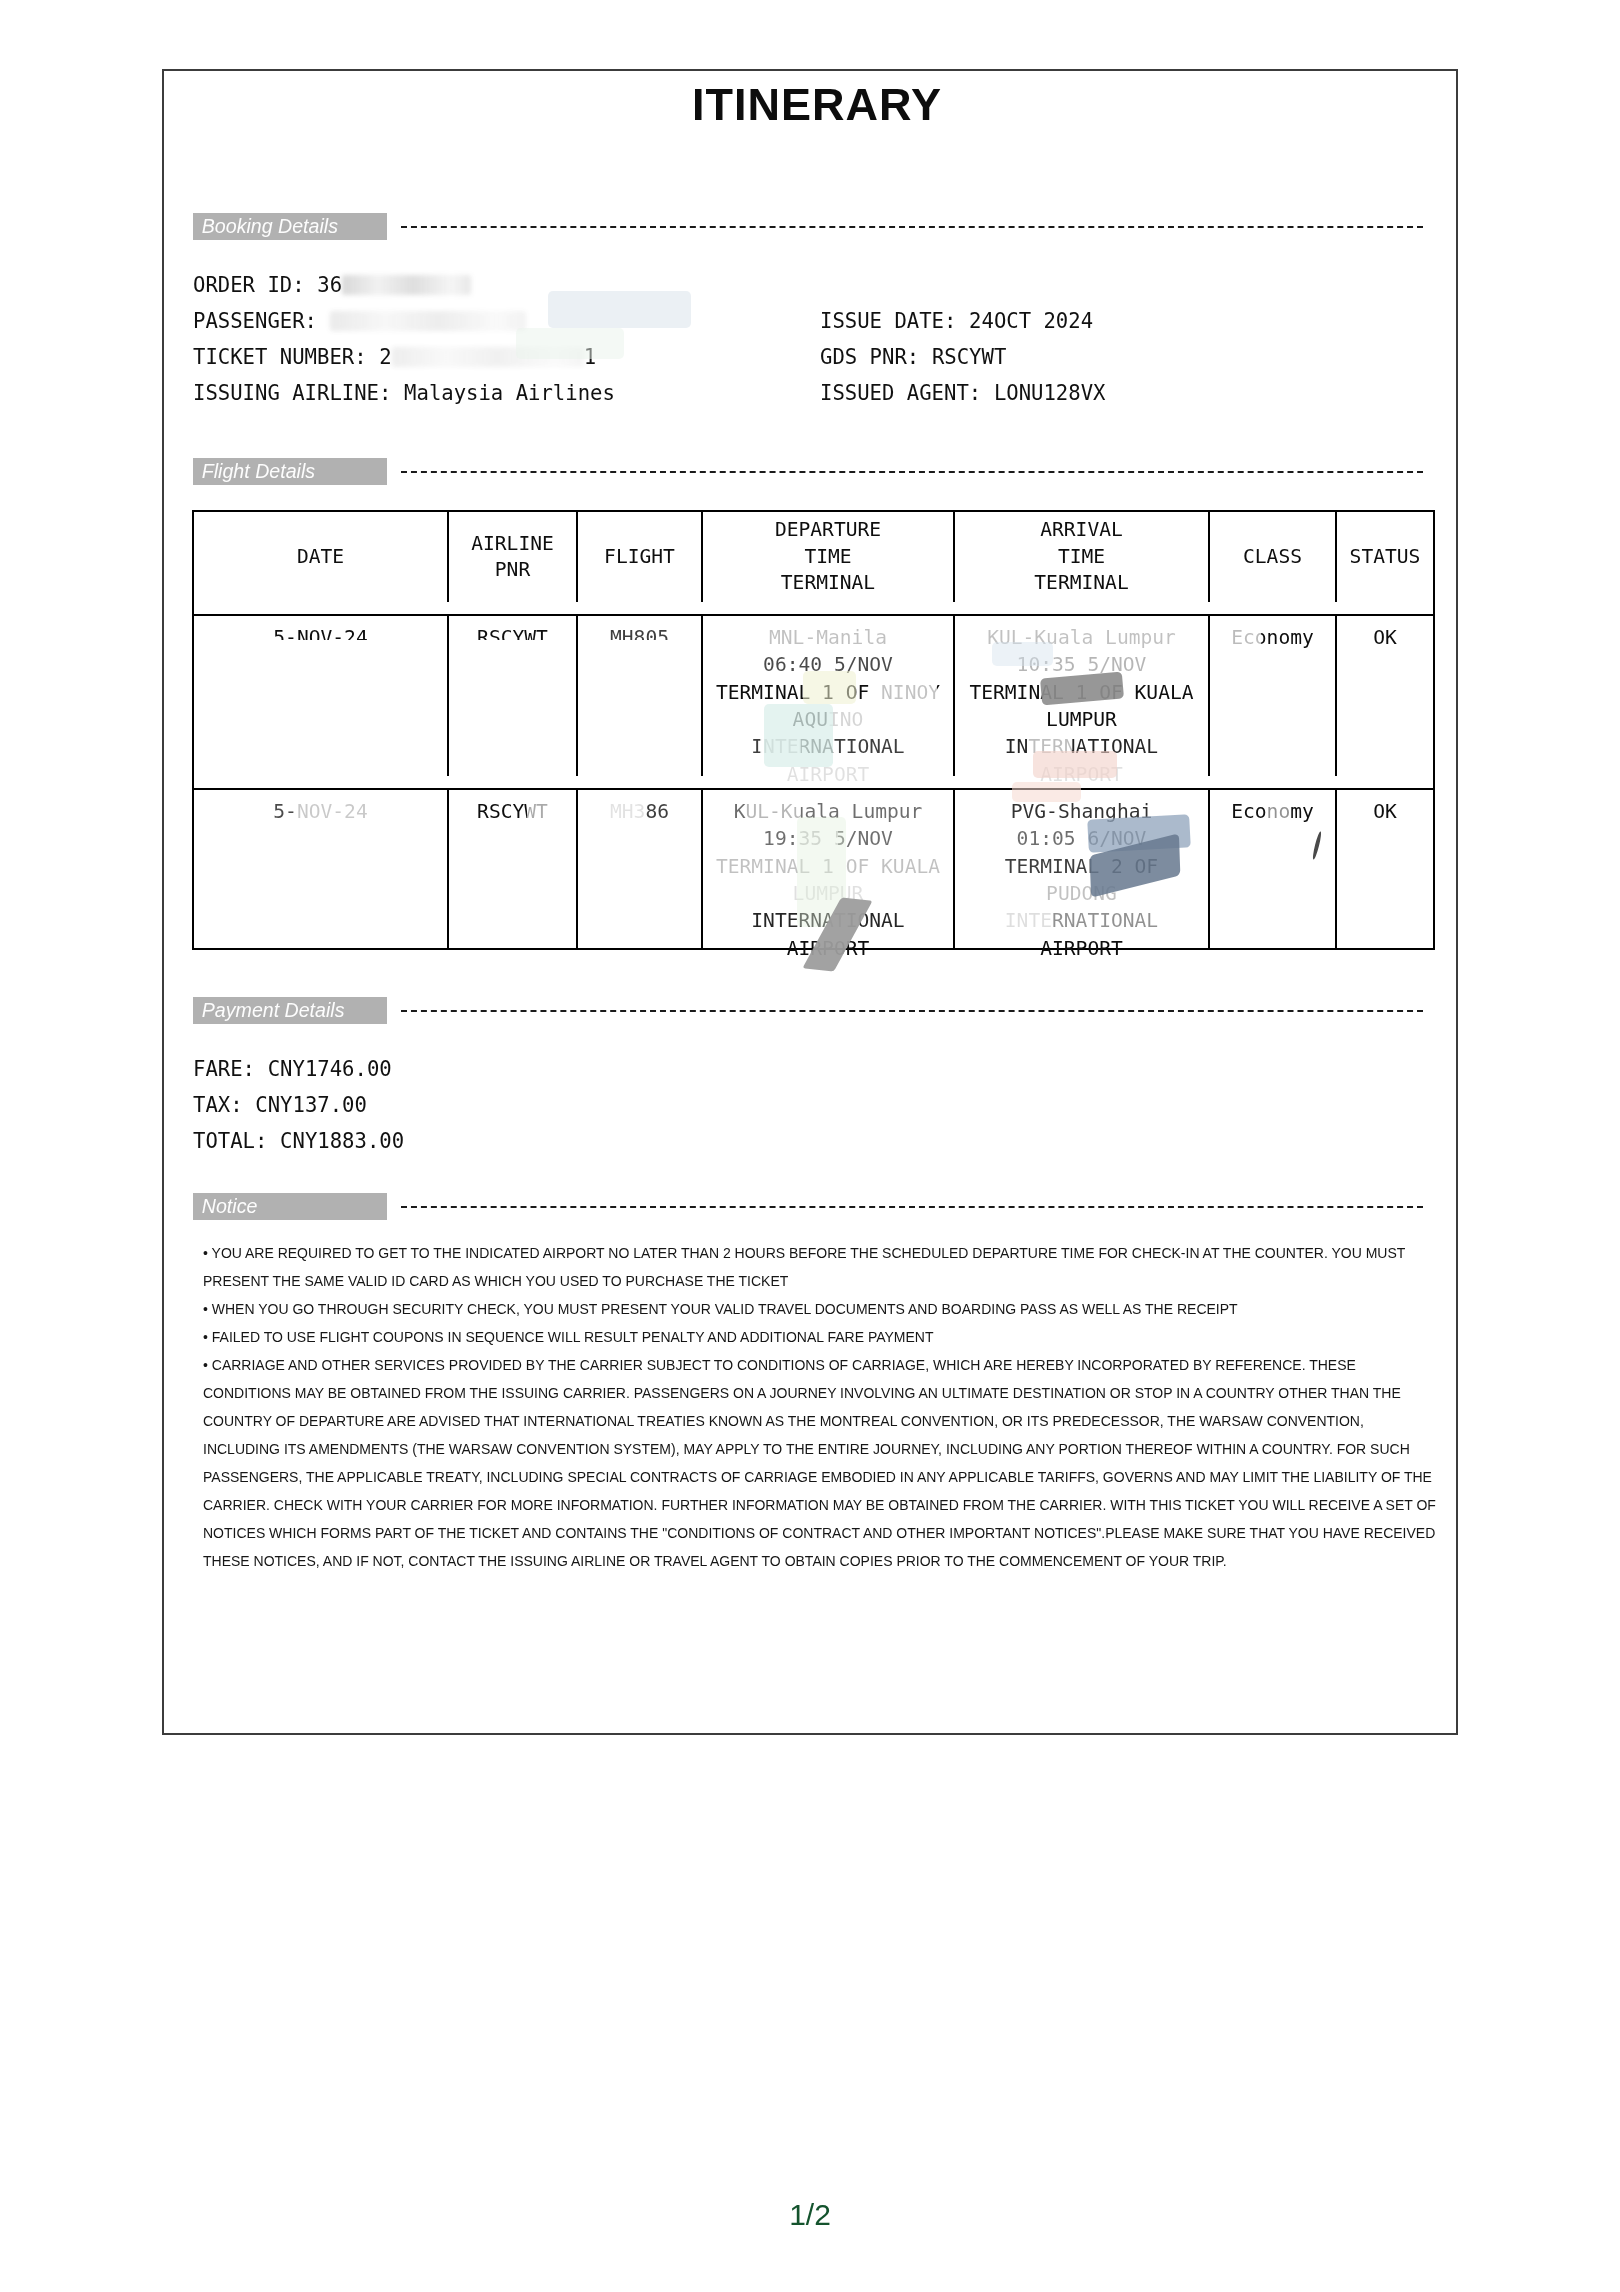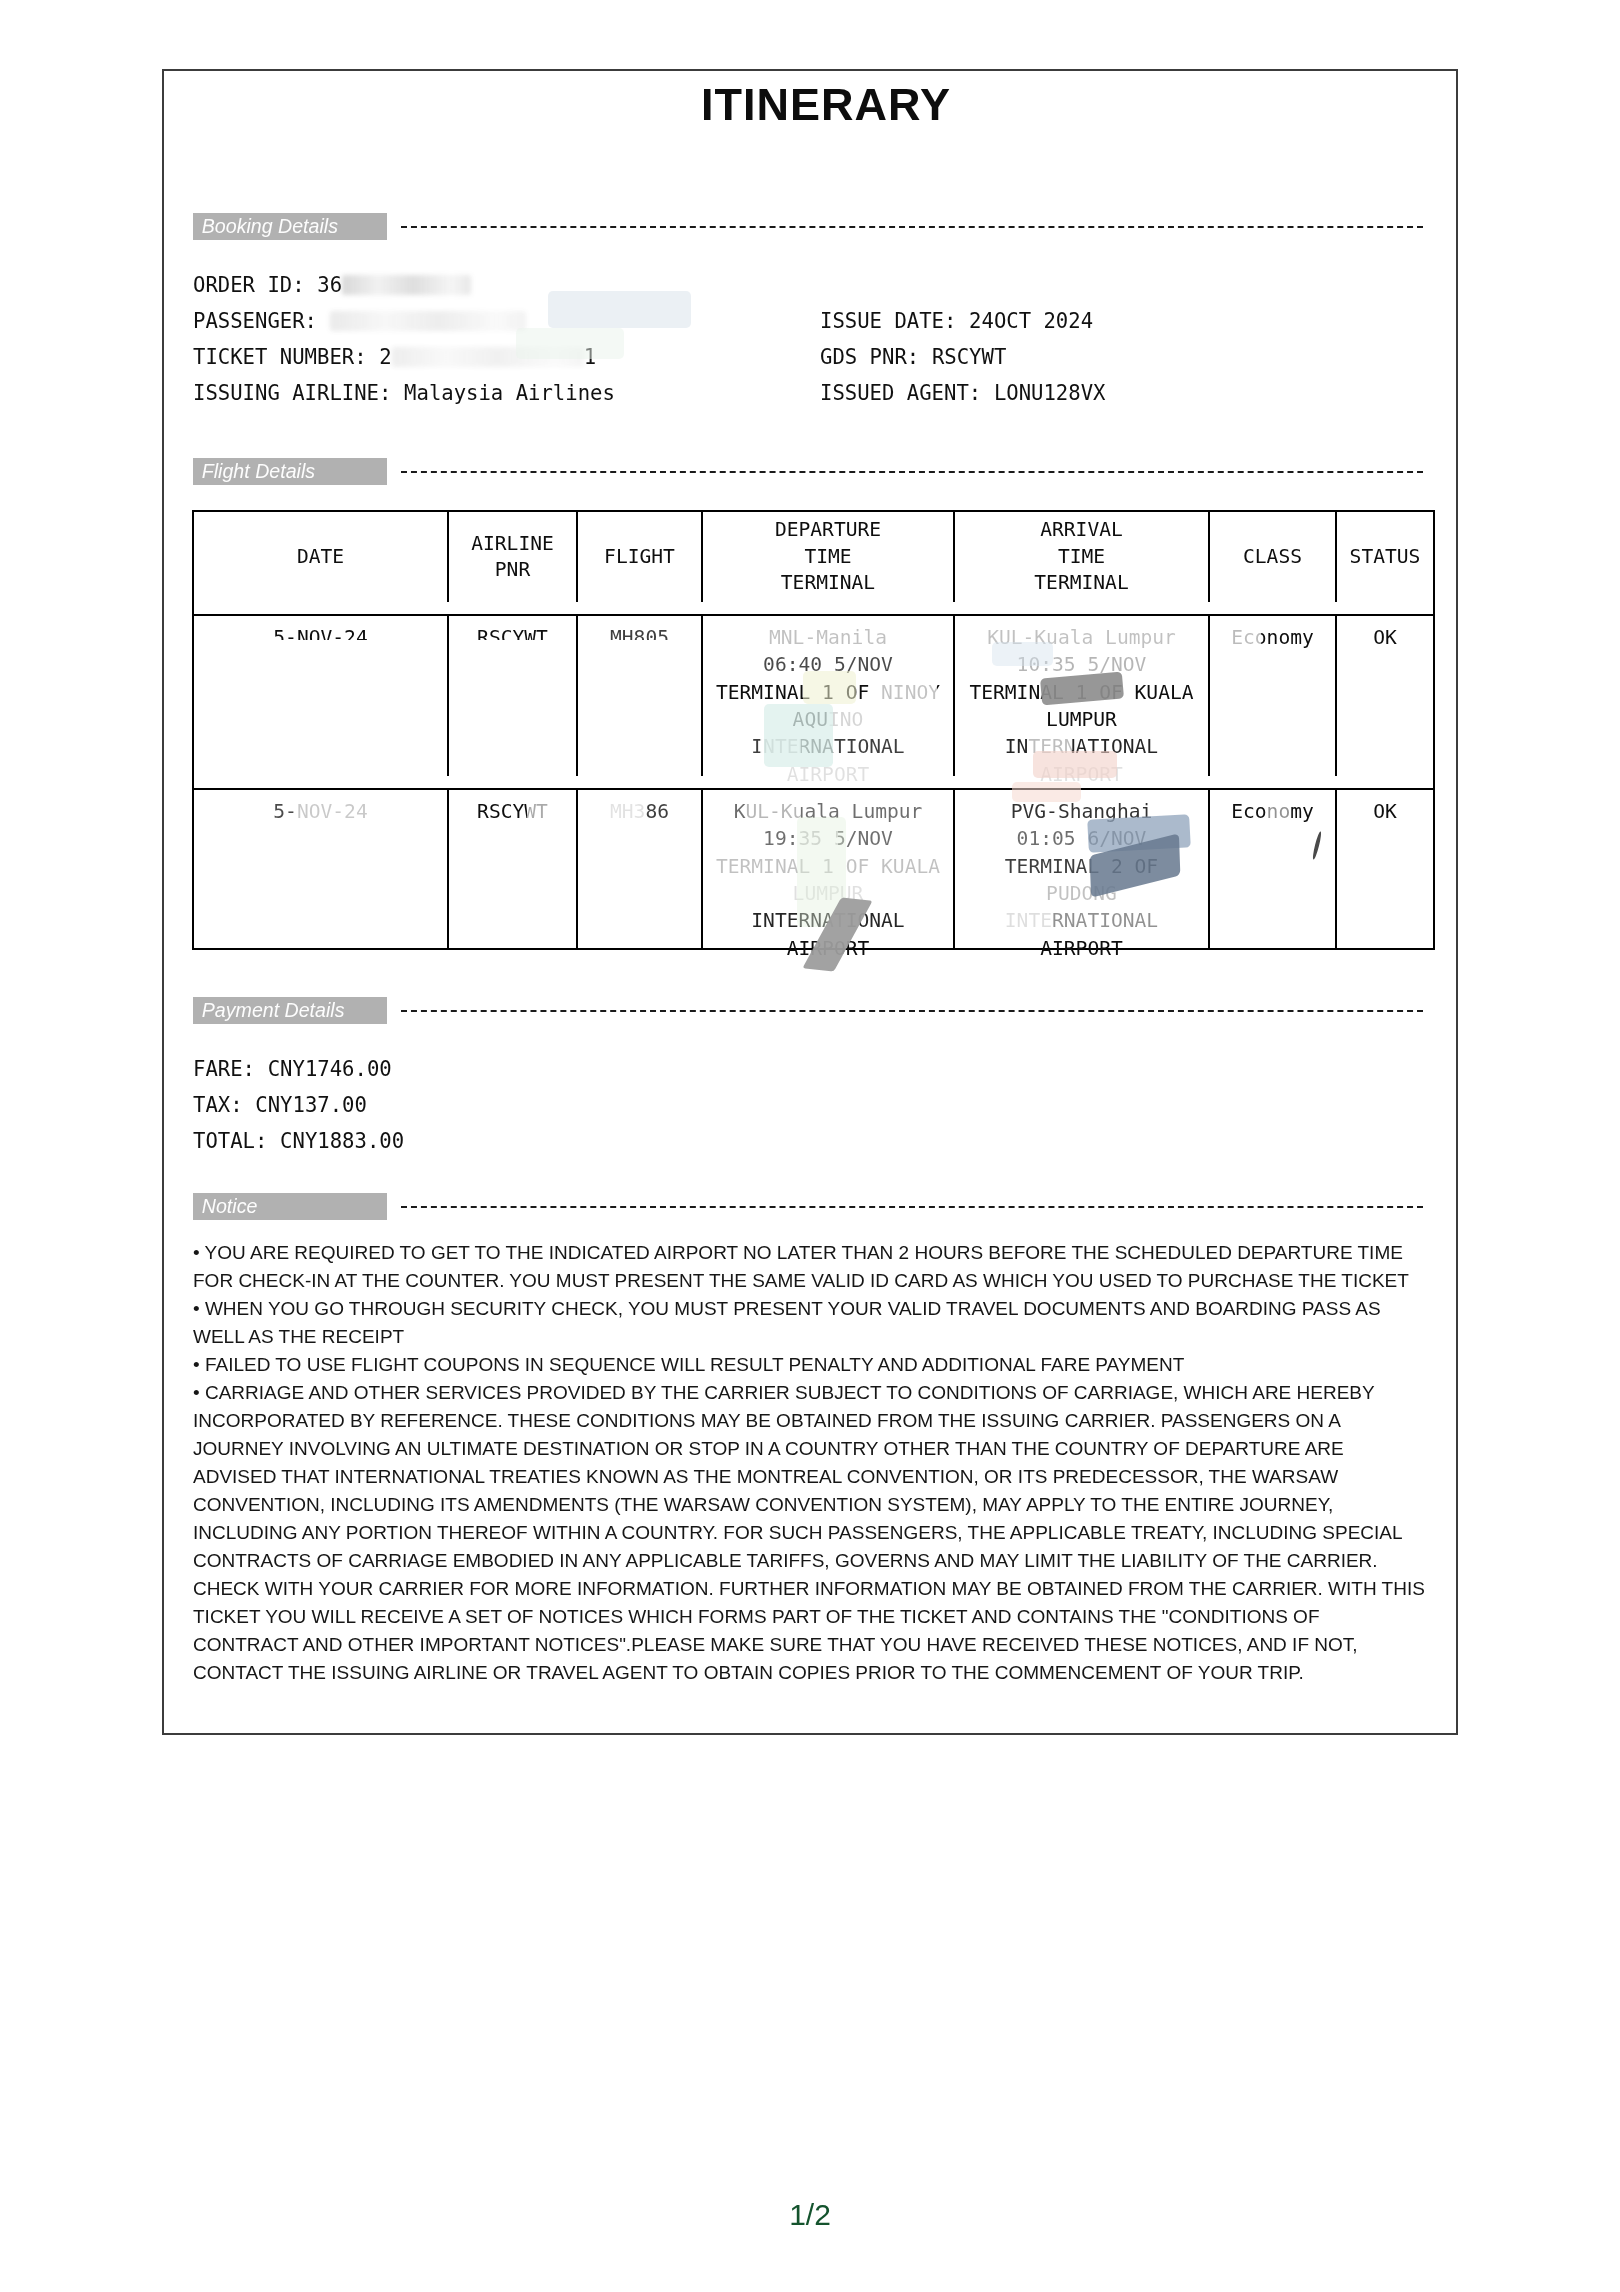--- a/index.html
+++ b/index.html
@@ -1,20 +1,20 @@
 <!DOCTYPE html>
 <html><head>
 <meta charset="utf-8">
 <style>
   html,body{margin:0;padding:0;background:#fff;}
   .page{position:relative;width:1620px;height:2293px;background:#ffffff;overflow:hidden;
         font-family:"Liberation Sans",sans-serif;color:#111;}
   .frame{position:absolute;left:162px;top:69px;width:1296px;height:1666px;
          border:2.9px solid #3c3c3c;box-sizing:border-box;background:#fff;}
-  .title{position:absolute;left:16px;top:7.8px;width:100%;margin:0;text-align:center;
+  .title{position:absolute;left:7px;top:7.8px;width:100%;margin:0;text-align:center;
          font-family:"Liberation Sans",sans-serif;font-weight:bold;font-size:45px;
          letter-spacing:1px;color:#0d0d0d;}
   
   .sec{position:absolute;left:29px;right:33px;height:27.4px;display:flex;align-items:center;}
   .sec-box{width:194px;height:27.4px;box-sizing:border-box;background:#b1b1b1;color:#fdfdfd;
            font-size:19.6px;line-height:27.4px;padding-left:8.8px;flex:0 0 auto;
            font-family:"Liberation Sans",sans-serif;font-style:italic;}
   .sec-line{flex:1;border-top:2px dashed #1a1a1a;margin-left:13.7px;height:0;}
   
   .mono{font-family:"DejaVu Sans Mono","Liberation Mono",monospace;}
@@ -41,22 +41,22 @@
   .dc{padding-top:7.8px;margin-top:12px;}
   .ln{line-height:27.4px;white-space:nowrap;position:relative;z-index:1;}
   .hc{display:inline-block;height:16.7px;overflow:hidden;line-height:27.4px;vertical-align:top;}
   .o9{opacity:.9}.o85{opacity:.85}.o8{opacity:.8}.o75{opacity:.75}.o6{opacity:.6}
   .o45{opacity:.45}.o3{opacity:.3}.o25{opacity:.25}.o12{opacity:.12}
   .wov{position:absolute;background:#fff;z-index:2;}
   .blob{position:absolute;border-radius:4.9px;z-index:3;}
   
   .pay{position:absolute;left:29px;top:980px;font-size:20.6px;line-height:36px;}
   
-  .notice{position:absolute;left:29px;top:1168px;width:1235px;
-          font-size:19px;line-height:28px;color:#161616;
+  .notice{position:absolute;left:39px;top:1168px;width:1235px;
+          font-size:14px;line-height:28px;color:#161616;
           font-family:"Liberation Sans",sans-serif;}
   .nitem{margin:0;}
   .footer{position:absolute;left:0;top:2198px;width:100%;text-align:center;
           font-size:30px;color:#14532d;}
 </style>
 </head>
 <body>
 
 <div class="page">
   <div class="frame">

